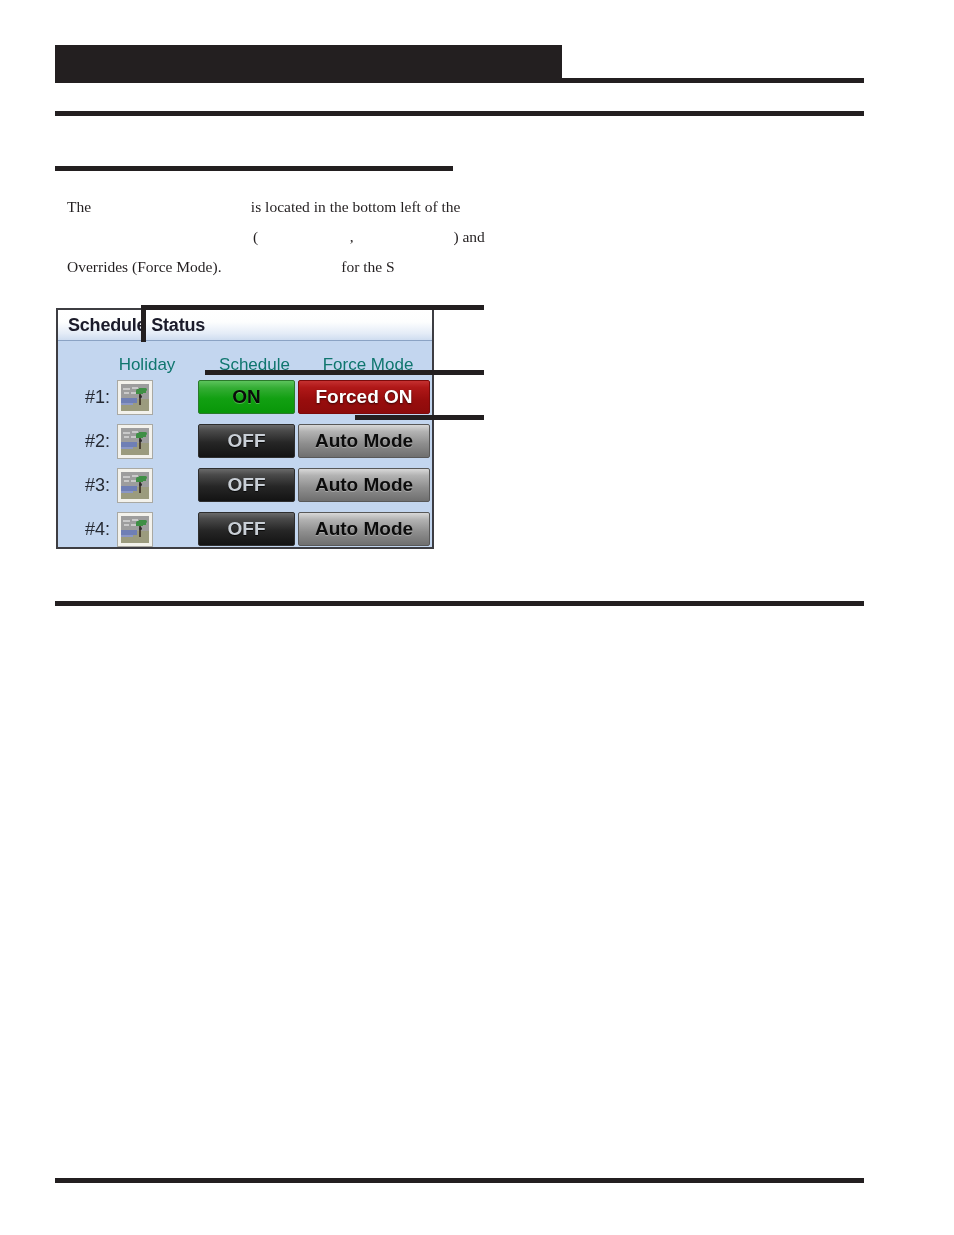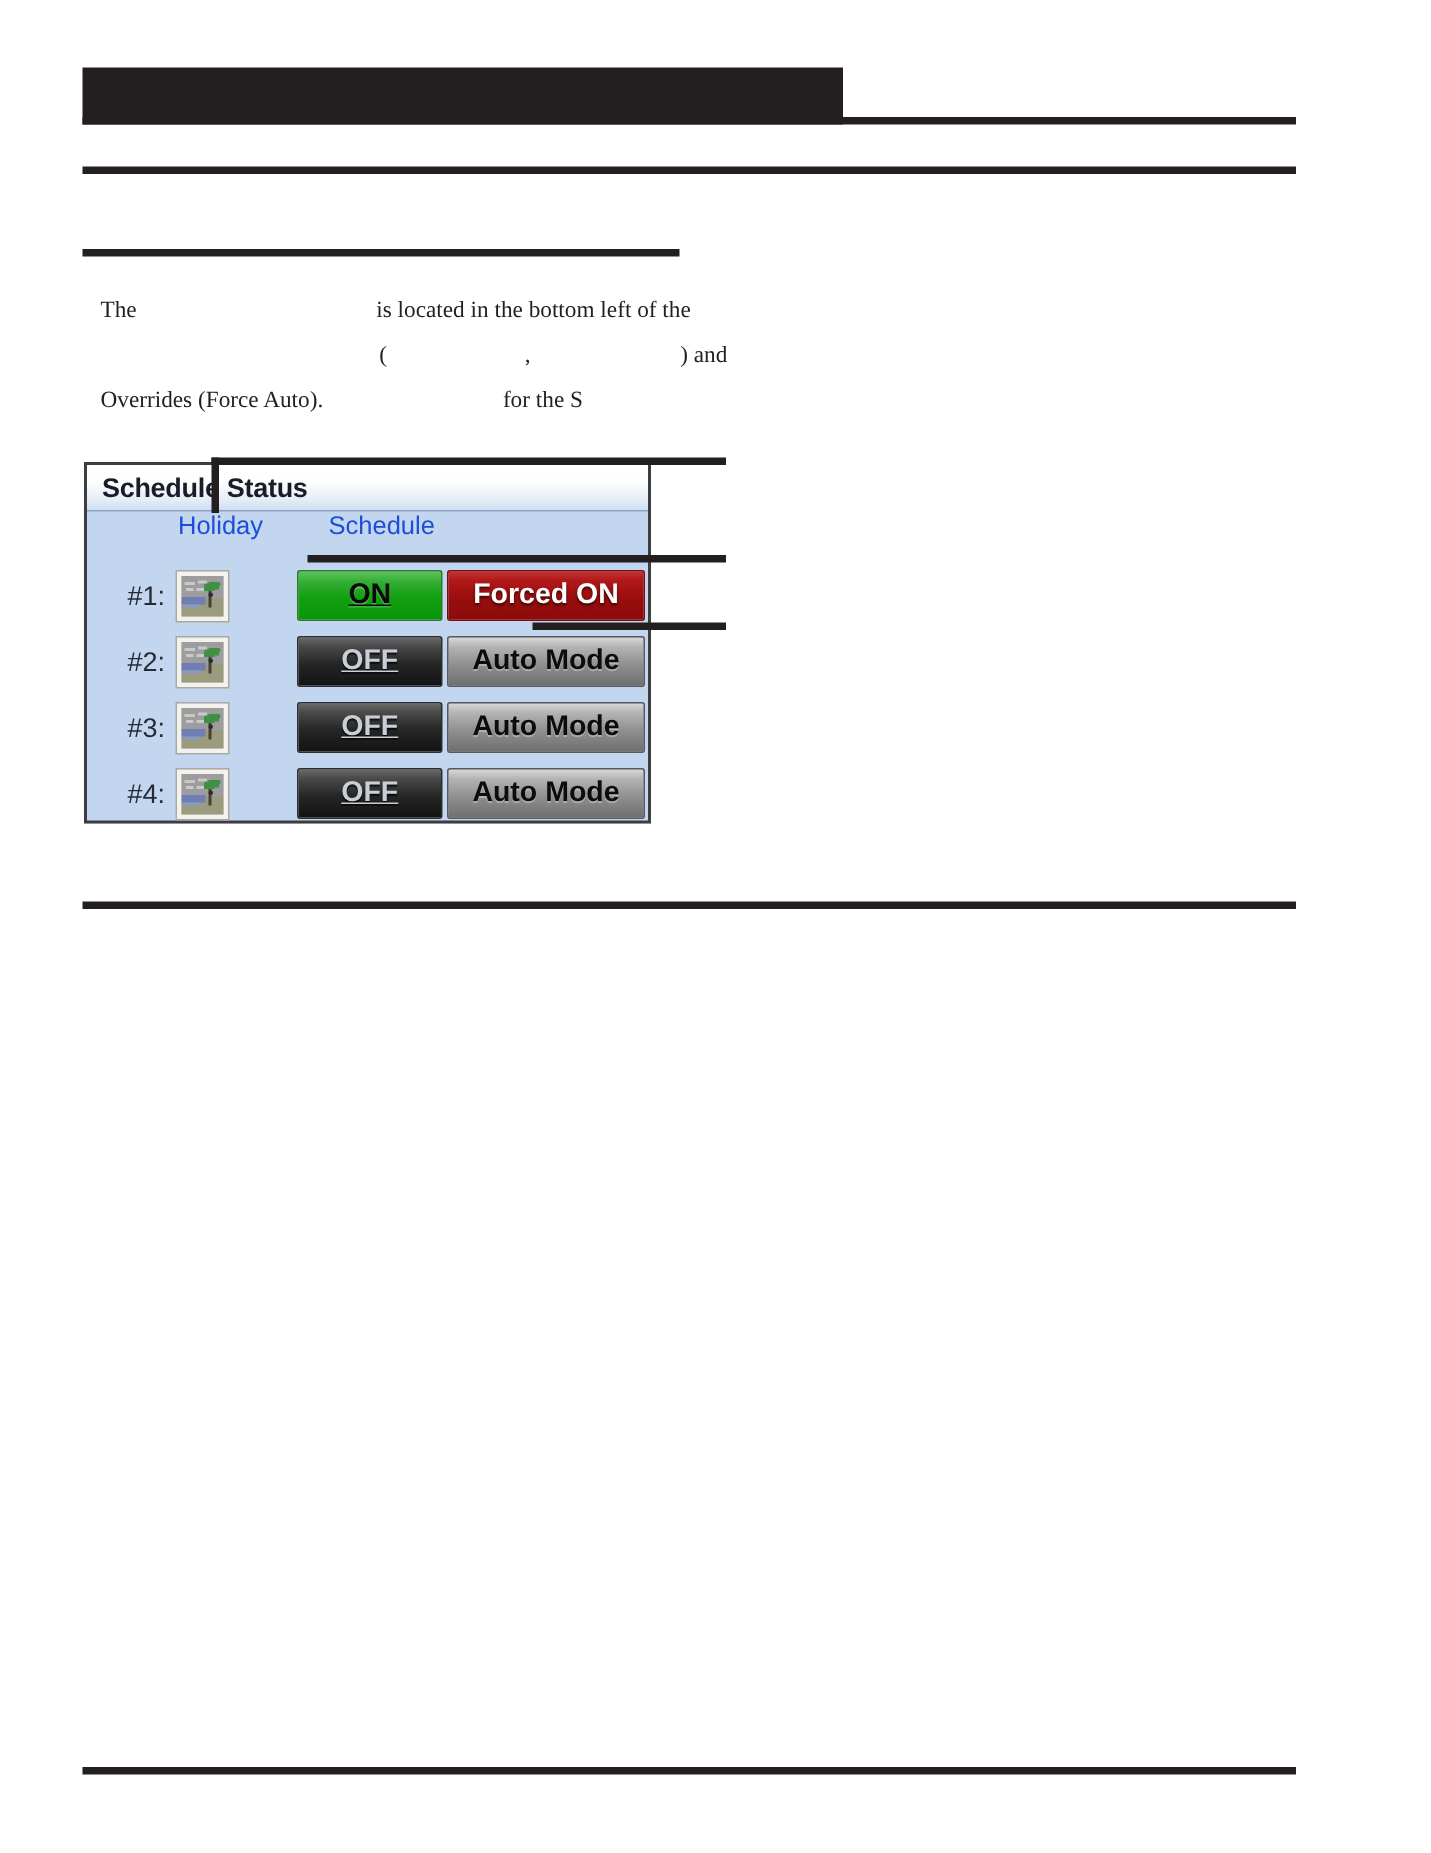--- a/index.html
+++ b/index.html
@@ -127,25 +127,25 @@
     white-space: nowrap;
   }
 
   .panel-body {
     position: relative;
     padding: 0;
   }
 
   .col-headers {
     display: flex;
-    align-items: flex-start;
+    align-items: flex-end;
     height: 34px;
     font-family: "Liberation Sans", "DejaVu Sans", sans-serif;
     font-size: 17px;
-    color: #1d4ed8;
+    color: #0f766e;
   }
   .col-h-spacer { width: 30px; flex: 0 0 30px; }
   .col-h-holiday {
     width: 118px; flex: 0 0 118px;
     text-align: center;
   }
   .col-h-schedule {
     width: 97px; flex: 0 0 97px;
     text-align: center;
   }
@@ -251,21 +251,21 @@
     font-weight: bold;
     font-size: 19px;
     text-align: center;
     line-height: 32px;
     height: 34px;
     box-sizing: border-box;
     border: 1px solid #5b5b5b;
     border-radius: 2px;
     white-space: nowrap;
   }
-  .btn-state { width: 101px; text-decoration: underline; }
+  .btn-state { width: 101px; }
   .btn-force { width: 132px; }
 
   .btn-on {
     background: linear-gradient(to bottom, #5cc35c 0%, #34ad34 22%, #12a012 55%, #089708 100%);
     color: #0a0a0a;
     border-color: #2a7a2a;
     text-shadow: 0 1px 0 rgba(255,255,255,0.25);
   }
   .btn-off {
     background: linear-gradient(to bottom, #6a6a6a 0%, #4a4a4a 18%, #262626 55%, #131313 100%);
@@ -316,21 +316,21 @@
   </p>
   <p class="line-2">
     <span class="redact" style="width:182px"></span>
     <span>(</span>
     <span class="redact" style="width:84px"></span>
     <span>,</span>
     <span class="redact" style="width:92px"></span>
     <span>) and</span>
   </p>
   <p class="line-4">
-    <span>Overrides (Force Auto).</span>
+    <span>Overrides (Force Mode).</span>
     <span class="redact" style="width:112px"></span>
     <span>for the S</span>
   </p>
 </div>
 
 <div class="figure">
   <div class="panel">
 
     <div class="panel-titlebar">
       <span class="panel-title">Schedule Status</span>

